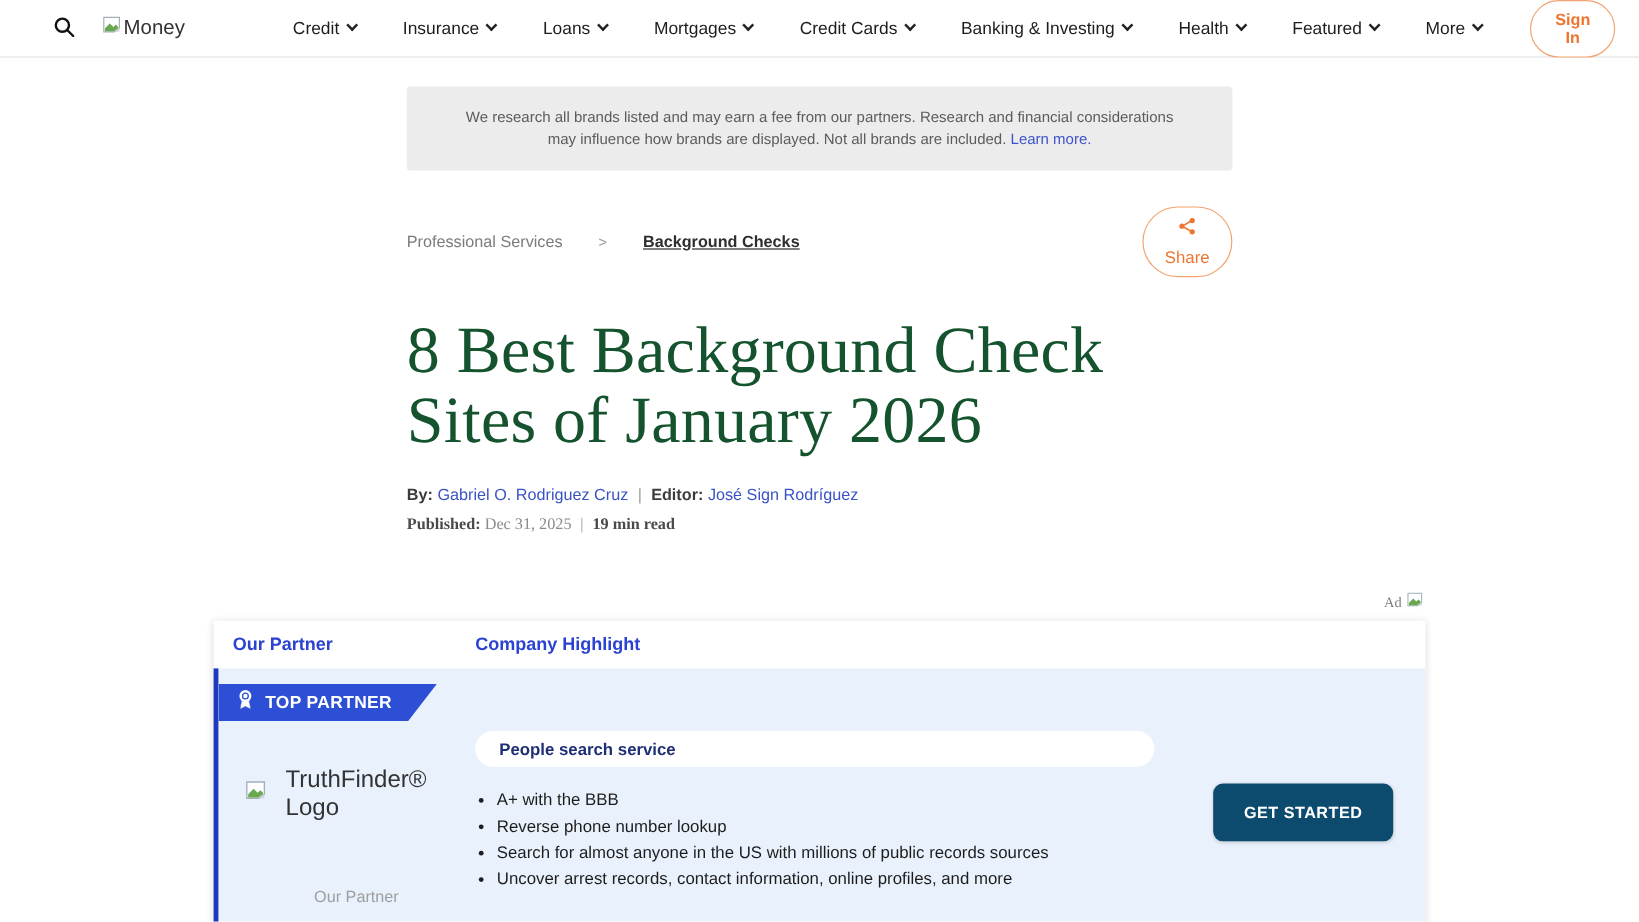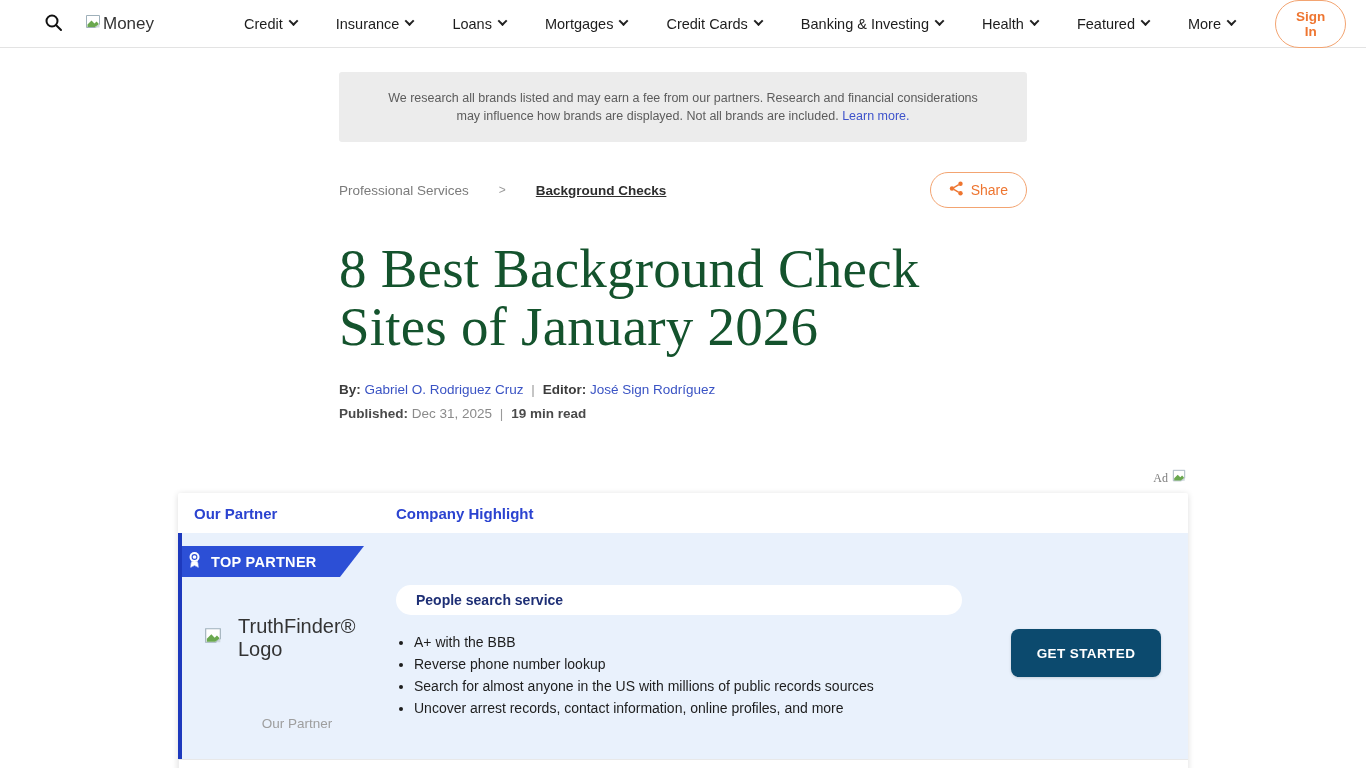--- a/index.html
+++ b/index.html
@@ -24,44 +24,44 @@
     padding:17px 40px; font-size:12.5px; line-height:18px; color:#5c5c5c; text-align:center; }
   .disclaimer a { color:#3e53cb; text-decoration:none; cursor:pointer; }
 
   
   .crumb-row { width:688px; margin:30px auto 0; display:flex; align-items:center; justify-content:space-between; }
   .crumbs { display:flex; align-items:center; gap:30px; font-size:13.5px; }
   .crumb-parent { color:#7b7b7b; cursor:pointer; }
   .crumb-sep { color:#9a9a9a; font-size:12px; }
   .crumb-current { color:#2e2e2e; font-weight:bold; text-decoration:underline; cursor:pointer; }
   .share-btn { display:flex; align-items:center; gap:7px; border:1px solid #f3a471; background:#fff;
-    color:#ee7530; font-size:14px; border-radius:999px; padding:8px 18px; cursor:pointer; }
+    color:#ee7530; font-size:14px; border-radius:999px; padding:8px 18px; cursor:pointer;flex-direction:column; }
 
   
   .article-head { width:688px; margin:0 auto; }
   .page-title { font-family:"Liberation Serif", serif; font-weight:normal; color:#14532d;
     font-size:55px; line-height:58px; margin-top:32px; letter-spacing:.2px; }
   .byline { margin-top:26px; font-size:13.5px; color:#3c3c3c; }
   .byline b { color:#3c3c3c; }
   .byline a { color:#3a53c4; text-decoration:none; cursor:pointer; }
-  .publine { margin-top:9px; font-size:13.5px; color:#8a8a8a; }
+  .publine { margin-top:9px; font-size:13.5px; color:#8a8a8a;font-family:Liberation Serif, serif; }
   .publine b { color:#4a4a4a; }
   .sep { color:#9a9a9a; padding:0 4px; }
 
   
   .table-zone { width:1010px; margin:48px auto 0; }
   .ad-row { display:flex; justify-content:flex-end; align-items:center; gap:4px;
     font-size:12px; color:#7d7d7d; margin-bottom:6px; padding-right:2px;font-family:Liberation Serif, serif; }
   .partner-table { background:#fff; box-shadow:0 1px 6px rgba(0,0,0,.14); border-radius:2px 2px 0 0; }
   .table-head { display:flex; height:40px; align-items:center; font-size:15px; font-weight:bold; color:#2b43d0; }
   .th1 { width:218px; padding-left:16px; }
   .th2 { flex:1; }
   .partner-card { position:relative; display:flex; background:#e9f1fc; border-left:4px solid #1d39bd; height:226px; }
   .top-banner { position:absolute; top:13px; left:0; height:31px; width:182px; background:#2c4fd6;
-    display:flex; align-items:center; gap:9px; padding-left:5px; color:#fff; font-weight:bold;
+    display:flex; align-items:center; gap:9px; padding-left:15px; color:#fff; font-weight:bold;
     font-size:14.5px; letter-spacing:.3px; clip-path:polygon(0 0,100% 0,calc(100% - 24px) 100%,0 0%,0 100%); }
   .top-banner { clip-path:polygon(0 0,100% 0,calc(100% - 24px) 100%,0 100%); }
 
   .cell-partner { width:214px; padding:82px 6px 28px 22px; display:flex; flex-direction:column;
     justify-content:space-between; }
   .logo-line { display:flex; align-items:center; gap:16px; font-size:20px; color:#333; cursor:pointer; }
   .partner-caption { text-align:center; color:#9e9e9e; font-size:13.5px; }
 
   .cell-highlight { flex:1; padding-top:52px; }
   .service-pill { width:566px; background:#fff; border-radius:16px; padding:7px 20px;

